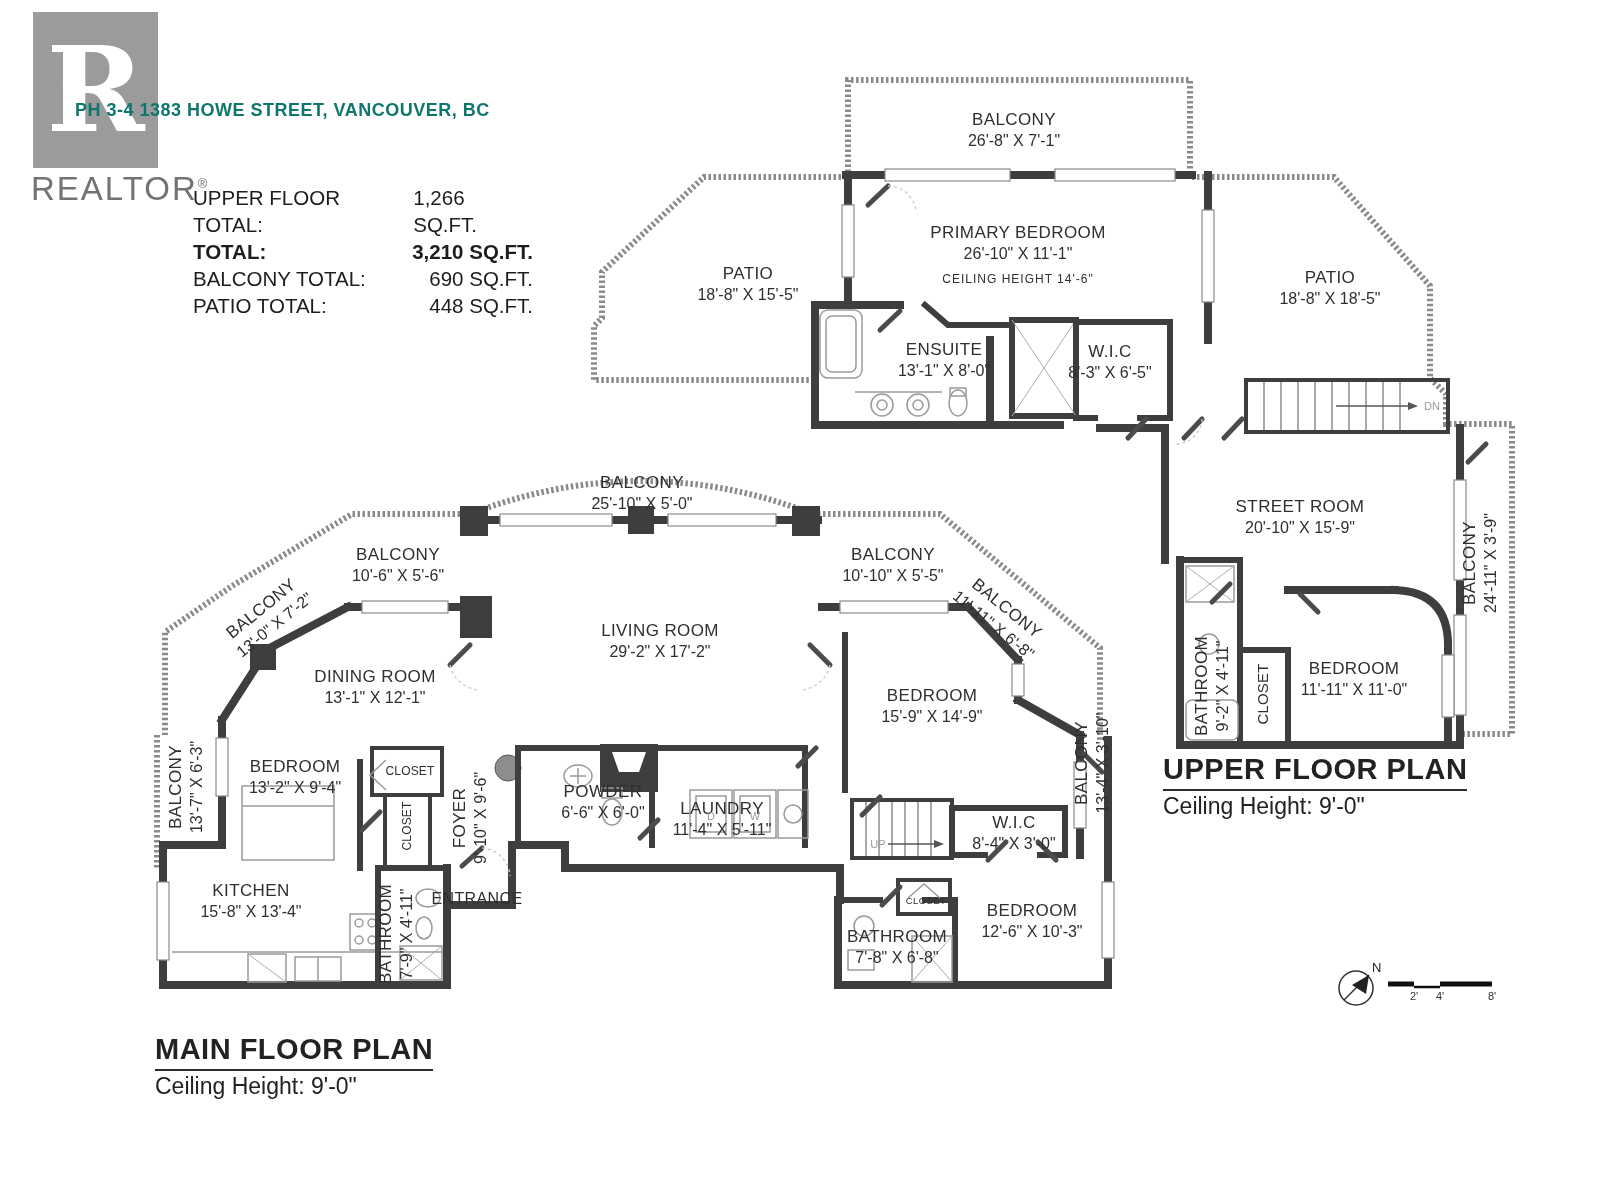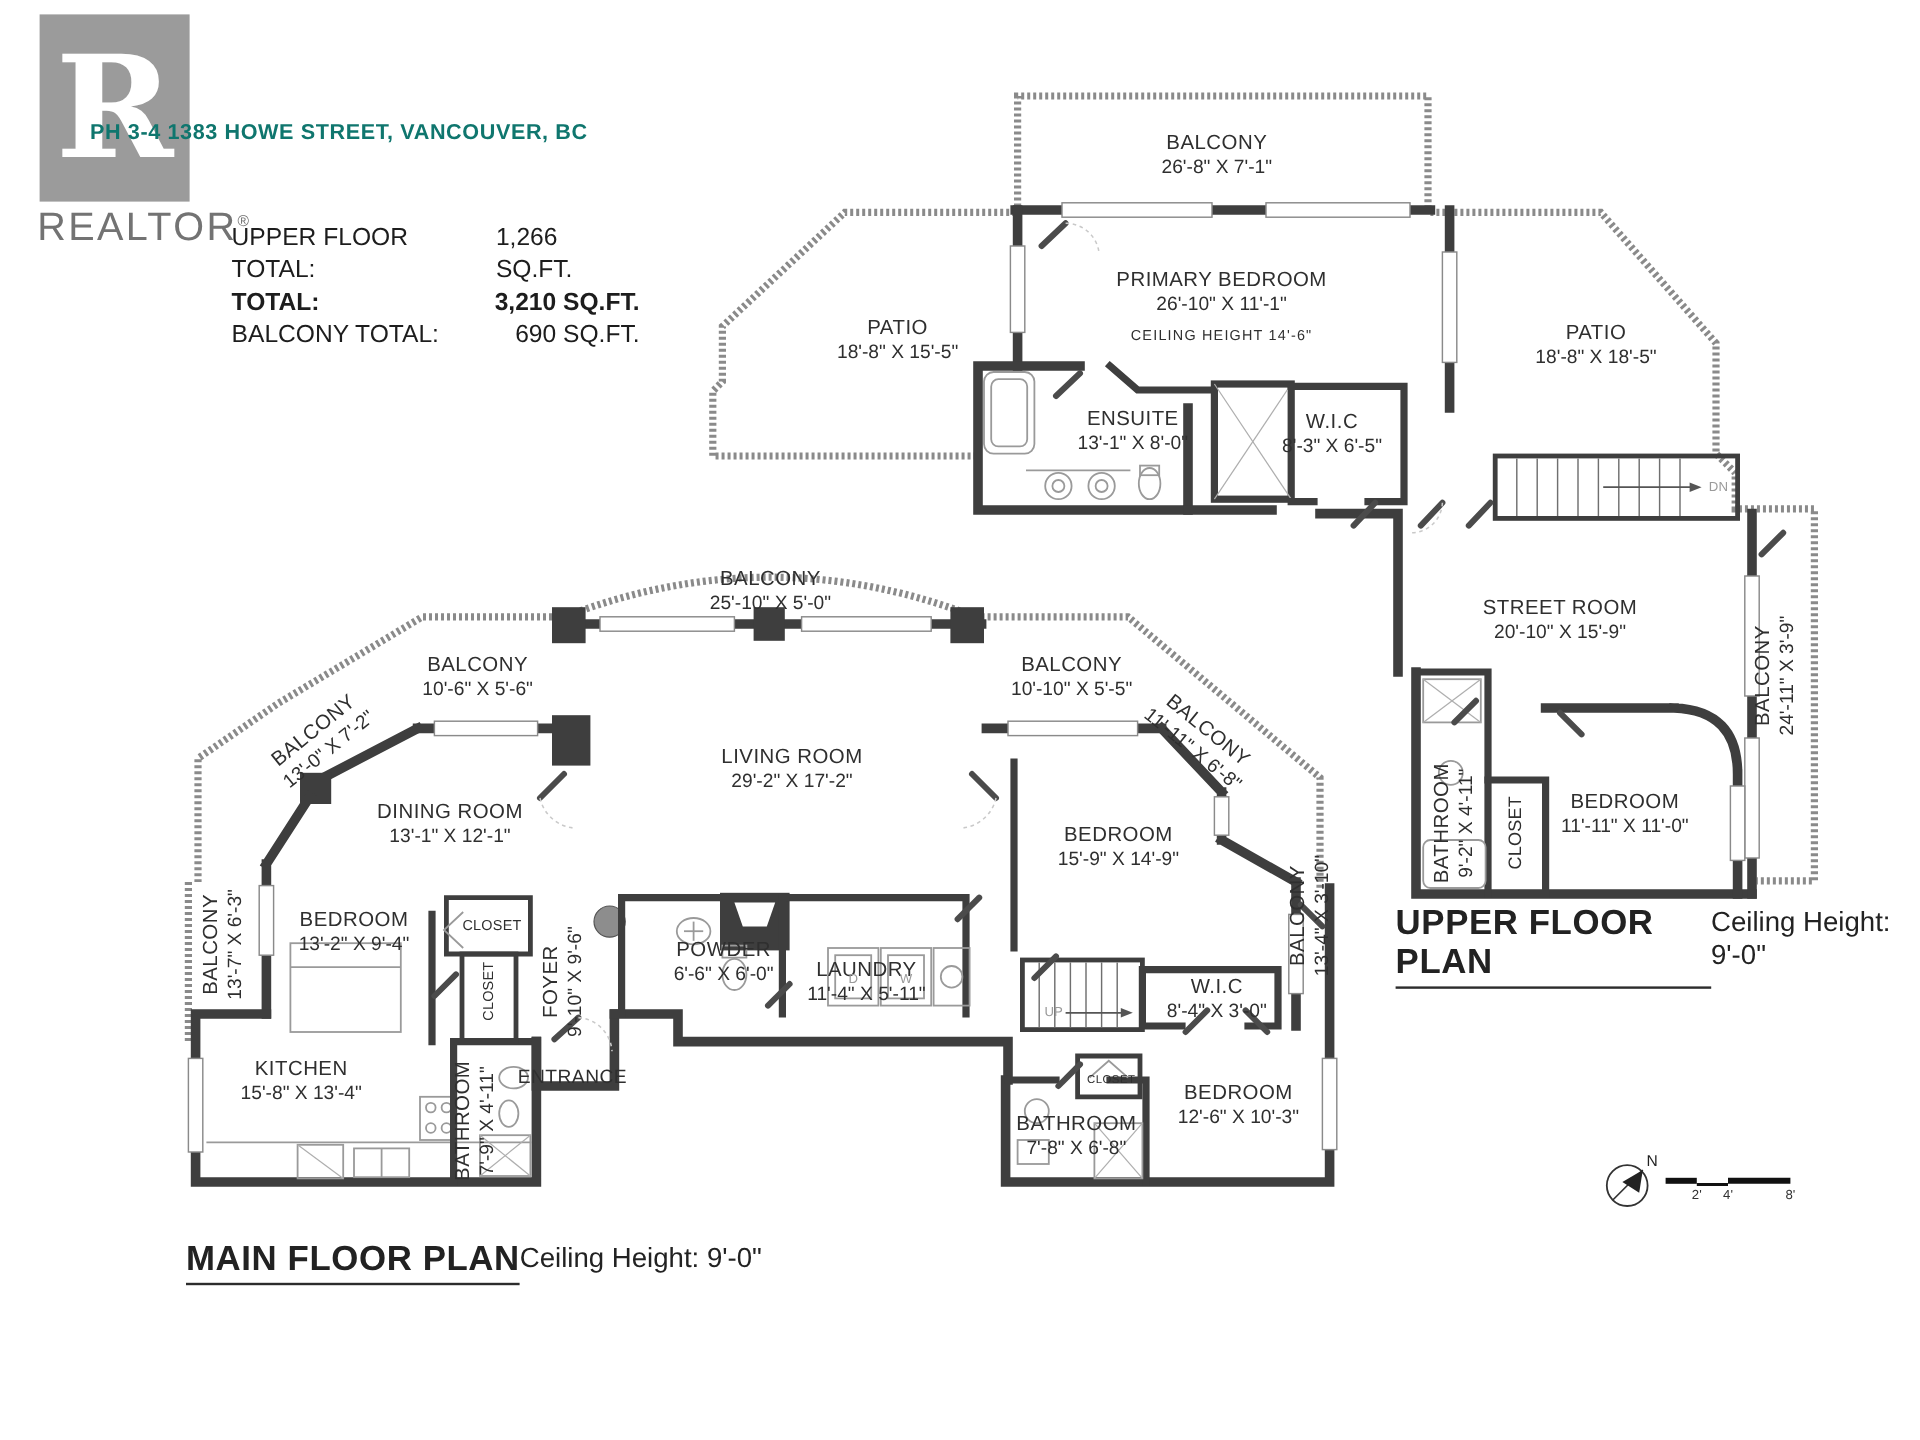--- a/index.html
+++ b/index.html
@@ -22,21 +22,21 @@
         display:flex;align-items:center;justify-content:center;}
   .logo span{color:#fff;font-family:"DejaVu Serif",serif;font-weight:bold;font-size:118px;line-height:1;}
   .realtor{position:absolute;left:31px;top:170px;font-size:33px;color:#737373;letter-spacing:2px;z-index:1;}
   .realtor sup{font-size:13px;}
   .main-title{position:absolute;left:75px;top:100px;font-size:18px;font-weight:bold;color:#0f766e;
               letter-spacing:.5px;z-index:4;}
   .totals{position:absolute;left:193px;top:184px;width:340px;z-index:4;}
   .totals .row{display:flex;justify-content:space-between;font-size:20.5px;line-height:27px;color:#1d1d1d;}
   .totals .row.b{font-weight:bold;}
   
-  .plan-title{position:absolute;z-index:4;display:flex;align-items:flex-start;}
+  .plan-title{position:absolute;z-index:4;display:flex;flex-direction:column;align-items:flex-start;}
   .plan-title .pt{font-size:29px;font-weight:700;color:#222;letter-spacing:.5px;
                   border-bottom:2px solid #2c2c2c;padding-bottom:3px;}
   .plan-title .ch{font-size:23px;color:#222;margin-top:2px;}
   .applbl{position:absolute;font-size:11px;color:#9a9a9a;transform:translate(-50%,-50%);z-index:3;}
   .scale-tick{position:absolute;font-size:11px;color:#333;transform:translate(-50%,0);z-index:3;}
   .north{position:absolute;font-size:13px;color:#222;z-index:3;}
 </style>
 </head>
 <body>
 
@@ -278,20 +278,24 @@
         <span>1,266 SQ.FT.</span>
       </div>
     <div class="row b">
       <span>TOTAL:</span>
         <span>3,210 SQ.FT.</span>
       </div>
     <div class="row">
       <span>BALCONY TOTAL:</span>
         <span>690 SQ.FT.</span>
       </div>
+    <div class="row">
+      <span>PATIO TOTAL:</span>
+        <span>448 SQ.FT.</span>
+      </div>
   </div>
 
   <div class="lbl" style="left:1014px;top:130px;">
     <span class="nm">BALCONY</span>
     <span class="dm">26'-8" X 7'-1"</span>
     </div>
   <div class="lbl" style="left:748px;top:284px;">
     <span class="nm">PATIO</span>
     <span class="dm">18'-8" X 15'-5"</span>
     </div>

